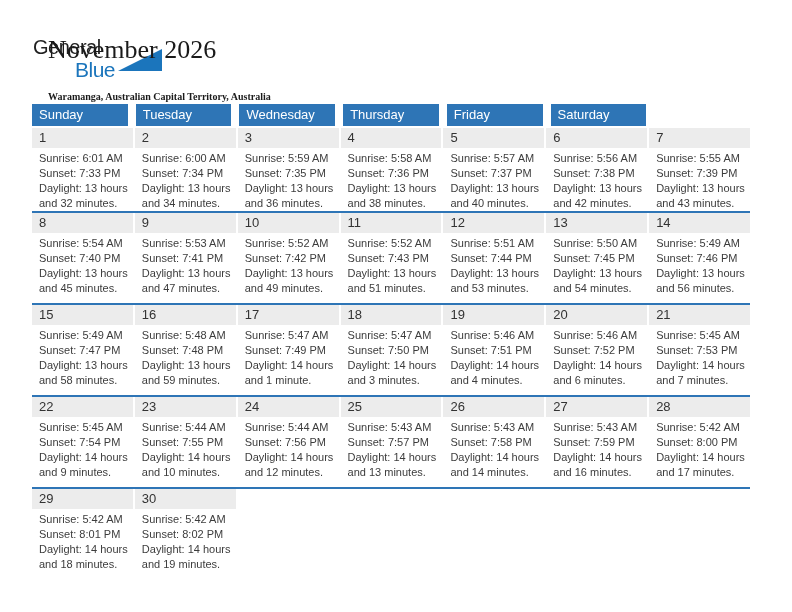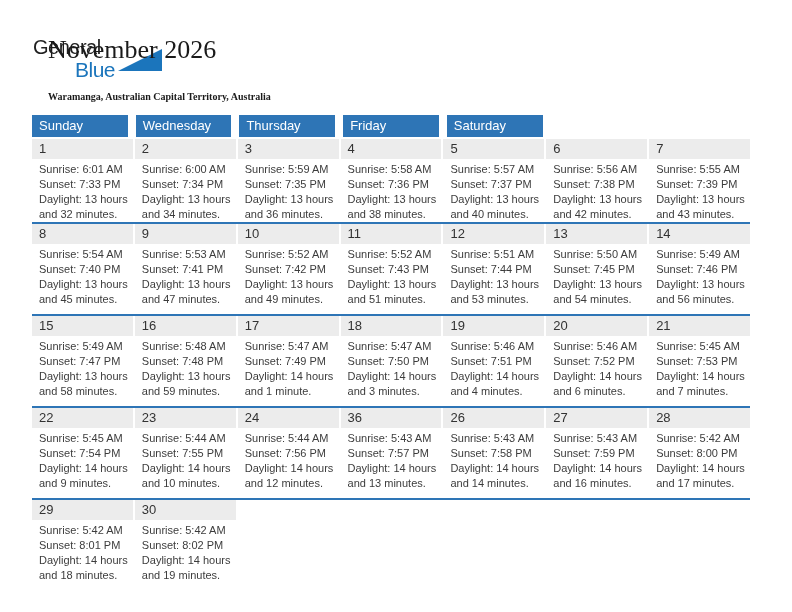--- a/index.html
+++ b/index.html
@@ -42,21 +42,20 @@
 
   
   .calendar {
     position: absolute; left: 32px; top: 104px;
     width: 718px;
   }
   .weekday-row {
     display: grid; grid-template-columns: repeat(7, 1fr);
     column-gap: 8px;
     margin-bottom: 2px;
-    margin-top: 11px;
   }
   .weekday-cell {
     background: #2e75b6; color: #ffffff;
     height: 22px; line-height: 22px;
     font-size: 13px; padding-left: 7px;
     overflow: hidden; white-space: nowrap;
   }
   .week {
     display: grid; grid-template-columns: repeat(7, 1fr);
     column-gap: 2px;
@@ -87,20 +86,21 @@
 </div>
 
 <div class="titles">
   <div class="month-title">November 2026</div>
   <div class="location-subtitle">Waramanga, Australian Capital Territory, Australia</div>
 </div>
 
 <div class="calendar">
   <div class="weekday-row">
     <div class="weekday-cell">Sunday</div>
+    <div class="weekday-cell">Tuesday</div>
     <div class="weekday-cell">Wednesday</div>
     <div class="weekday-cell">Thursday</div>
     <div class="weekday-cell">Friday</div>
     <div class="weekday-cell">Saturday</div>
   </div>
   <div>
       <div class="week first">
         <div class="cell">
           <div class="num-band">1</div>
           <div class="details">
@@ -317,21 +317,21 @@
         <div class="cell">
           <div class="num-band">24</div>
           <div class="details">
             <div class="line">Sunrise: 5:44 AM</div>
             <div class="line">Sunset: 7:56 PM</div>
             <div class="line dl">Daylight: 14 hours
 and 12 minutes.</div>
           </div>
         </div>
         <div class="cell">
-          <div class="num-band">36</div>
+          <div class="num-band">25</div>
           <div class="details">
             <div class="line">Sunrise: 5:43 AM</div>
             <div class="line">Sunset: 7:57 PM</div>
             <div class="line dl">Daylight: 14 hours
 and 13 minutes.</div>
           </div>
         </div>
         <div class="cell">
           <div class="num-band">26</div>
           <div class="details">

